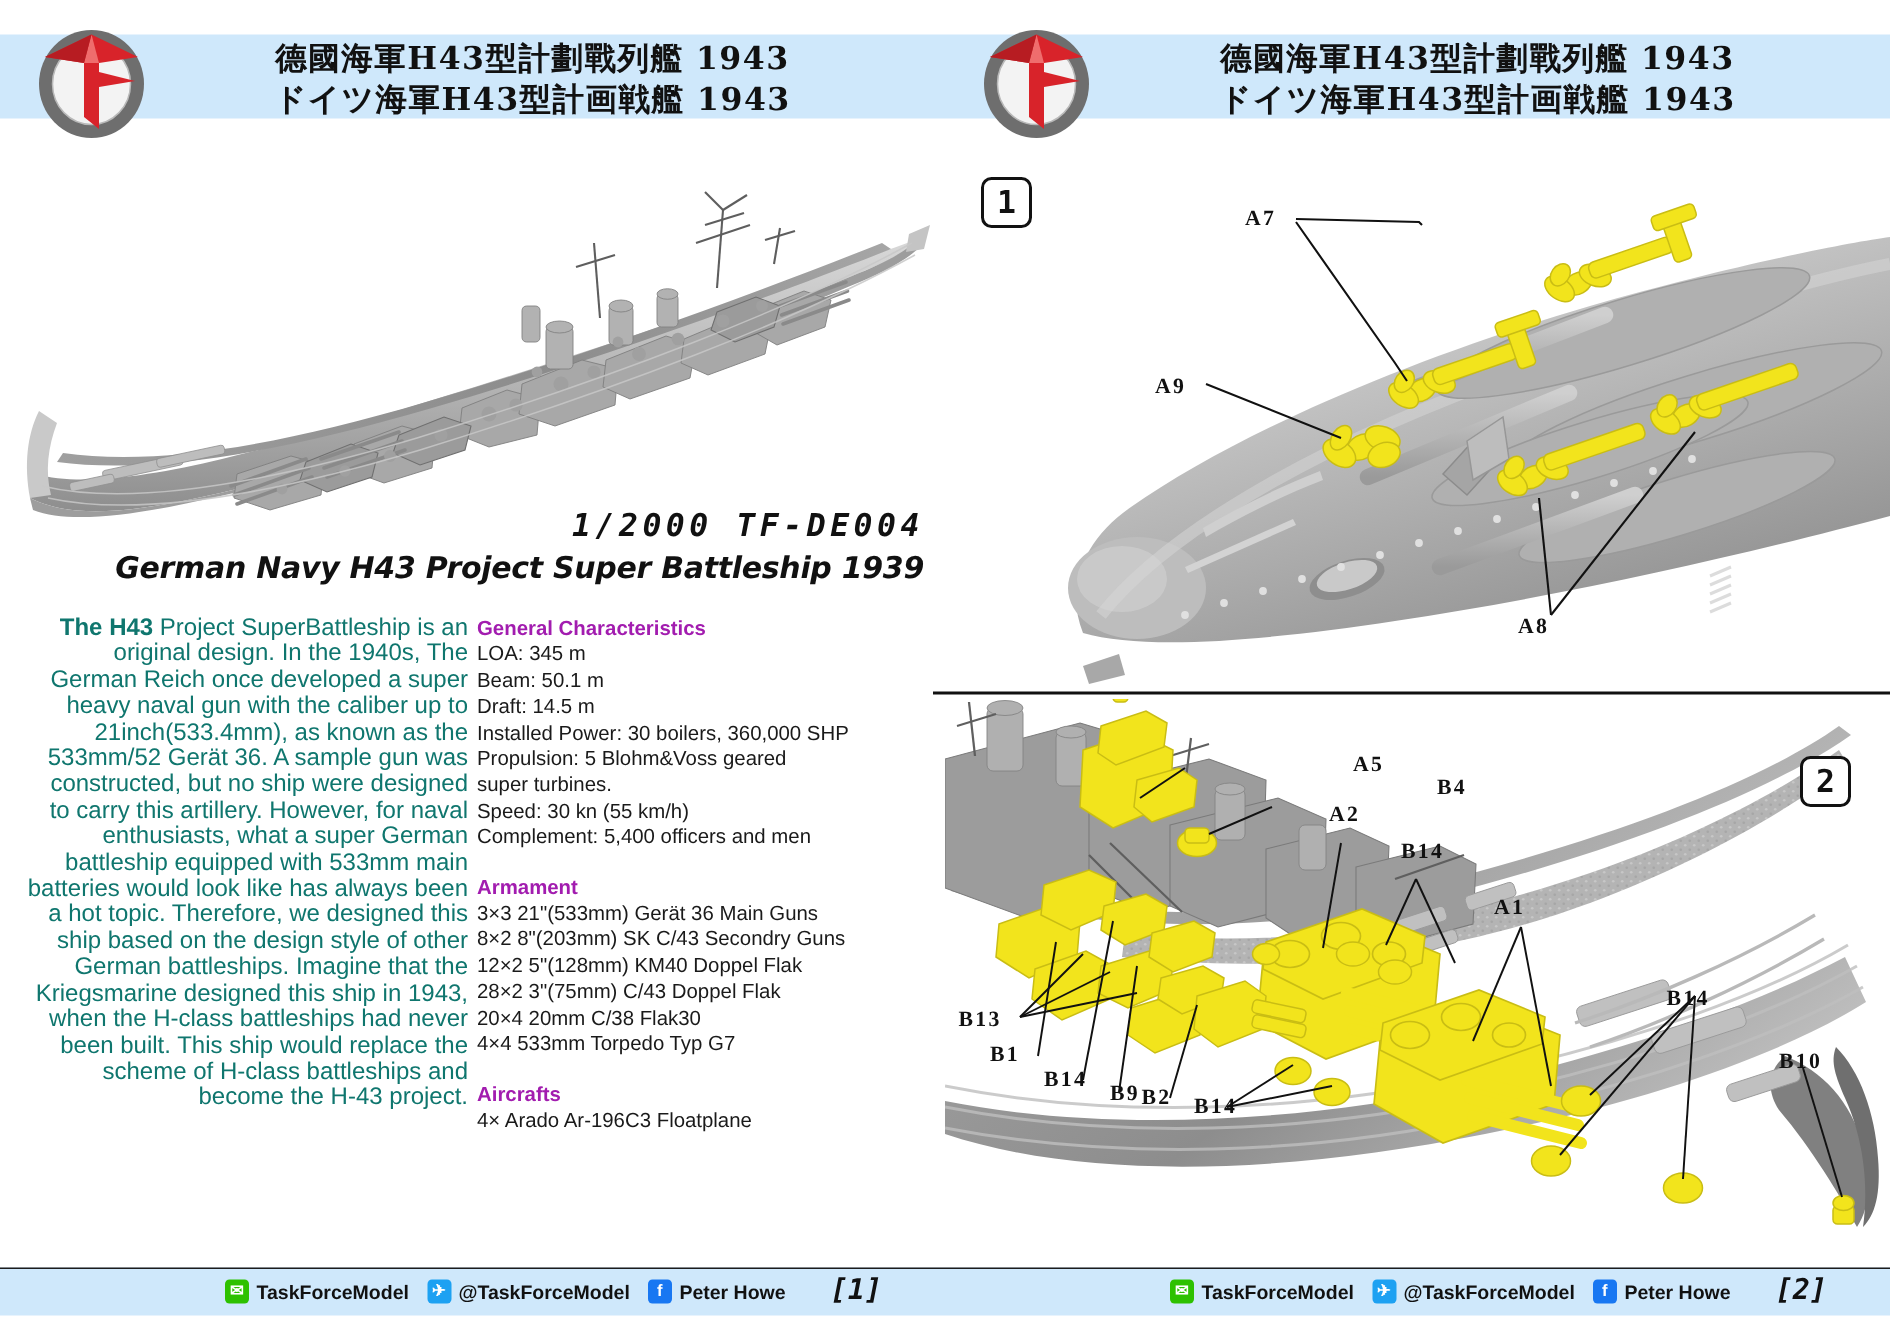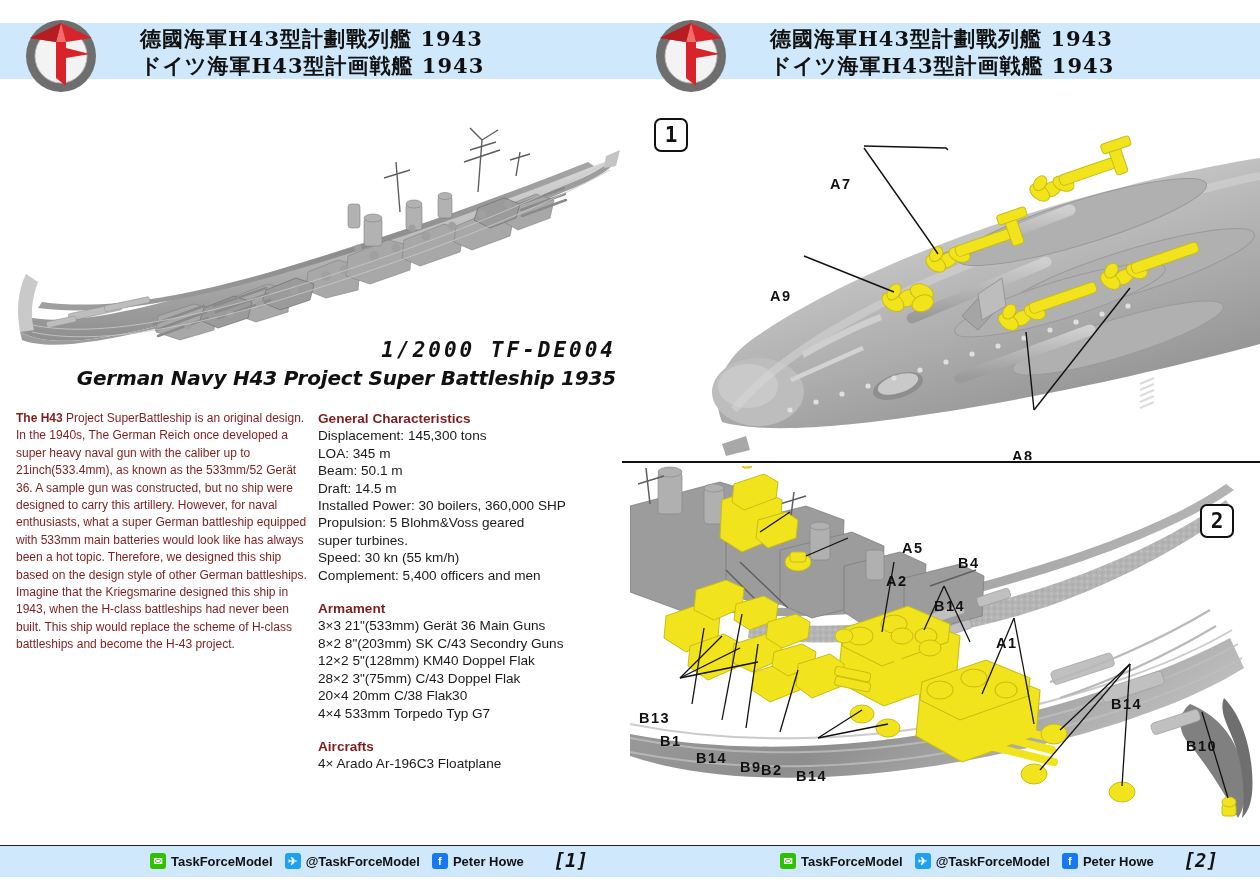--- a/index.html
+++ b/index.html
@@ -20,21 +20,21 @@
   .header-band {
     position:absolute; left:0; top:23px; width:630px; height:56px;
     background:#cfe8fb;
   }
   .logo {
     position:absolute; left:22px; top:10px; width:78px; height:82px;
     z-index:4;
   }
   .header-titles {
     position:absolute; left:140px; top:26px; width:430px;
-    z-index:3; line-height:1.28;
+    z-index:3; text-align:center; line-height:1.28;
   }
   .header-titles .t-line {
     font-family:"DejaVu Serif", serif;
     font-size:21px; font-weight:700; color:#111; letter-spacing:1px;
     white-space:nowrap;
   }
 
   
   .ship-render {
     position:absolute; left:8px; top:100px; width:615px; height:255px;
@@ -51,26 +51,26 @@
     font-size:20px; font-style:italic; font-weight:700; color:#111;
     letter-spacing:-0.2px;
   }
 
   
   .text-cols { position:absolute; left:16px; top:410px; width:600px; }
   .col { position:absolute; top:0; }
   .col-desc  { left:0;   width:296px; }
   .col-specs { left:302px; width:290px; }
   .body-text {
-    font-size:12px; line-height:17.4px; color:#7f1d1d;
-    text-align:left;
+    font-size:16px; line-height:17.4px; color:#0f766e;
+    text-align:right;
   }
   .body-text b { font-weight:700; }
   .spec-head {
-    font-size:13.6px; font-weight:700; color:#7f1d1d; line-height:17.4px;
+    font-size:13.6px; font-weight:700; color:#a21caf; line-height:17.4px;
   }
   .spec-line { font-size:13.6px; line-height:17.4px; color:#1a1a1a; }
   .block-gap { height:16px; }
 
   
   .panel { position:absolute; overflow:hidden; }
   .panel-1 { left:0; top:92px;  width:630px; height:368px; }
   .panel-2 { left:0; top:466px; width:630px; height:372px; }
   .panel-divider {
     position:absolute; left:-8px; top:461px; width:638px; height:0;
@@ -82,23 +82,23 @@
     display:flex; align-items:center; justify-content:center;
     font-family:"DejaVu Sans Mono", monospace;
     font-size:21px; font-weight:700; color:#111; background:#fff;
     z-index:6;
   }
   .panel-num-1 { left:24px; top:26px; }
   .panel-num-2 { left:570px; top:38px; }
 
   .callout {
     position:absolute;
-    font-family:Liberation Sans, sans-serif;
+    font-family:Liberation Serif, serif;
     font-size:14.5px; font-weight:700; color:#111; letter-spacing:1.5px;
-    white-space:nowrap; z-index:5;margin-top:38px;
+    white-space:nowrap; z-index:5;
   }
 
   
   .footer-band {
     position:absolute; left:0; top:845px; width:630px; height:32px;
     background:#cfe8fb; border-top:1.6px solid #1c1c1c;
   }
   .footer-social {
     position:absolute; left:150px; top:852px; height:18px;
     display:flex; align-items:center; gap:12px; z-index:3;
@@ -249,31 +249,30 @@
         </g>
 
         <g stroke="#c8c8c8" stroke-width="1" fill="none" opacity="0.85">
           <path d="M20 224 C 70 236 150 228 270 192 C 400 152 520 106 600 62"></path>
           <path d="M24 232 C 74 243 152 236 272 200 C 402 160 522 114 602 70"></path>
         </g>
       </svg>
     </div>
 
     <div class="scale-code">1/2000 TF-DE004</div>
-    <div class="model-title">German Navy H43 Project Super Battleship 1935</div>
+    <div class="model-title">German Navy H43 Project Super Battleship 1939</div>
 
     <div class="text-cols">
 
       <div class="col col-desc">
         <p class="body-text"><b>The H43</b><span> Project SuperBattleship is an original design. In the 1940s, The German Reich once developed a super heavy naval gun with the caliber up to 21inch(533.4mm), as known as the 533mm/52 Gerät 36. A sample gun was constructed, but no ship were designed to carry this artillery. However, for naval enthusiasts, what a super German battleship equipped with 533mm main batteries would look like has always been a hot topic. Therefore, we designed this ship based on the design style of other German battleships. Imagine that the Kriegsmarine designed this ship in 1943, when the H-class battleships had never been built. This ship would replace the scheme of H-class battleships and become  the H-43 project.</span></p>
       </div>
 
       <div class="col col-specs">
         <div class="spec-head">General Characteristics</div>
-        <div class="spec-line">Displacement:  145,300 tons</div>
         <div class="spec-line">LOA: 345 m</div>
         <div class="spec-line">Beam: 50.1 m</div>
         <div class="spec-line">Draft: 14.5 m</div>
         <div class="spec-line">Installed Power: 30 boilers, 360,000 SHP</div>
         <div class="spec-line">Propulsion: 5 Blohm&amp;Voss geared</div>
         <div class="spec-line">super turbines.</div>
         <div class="spec-line">Speed: 30 kn (55 km/h)</div>
         <div class="spec-line">Complement:  5,400 officers and men</div>
 
         <div class="block-gap"></div>

